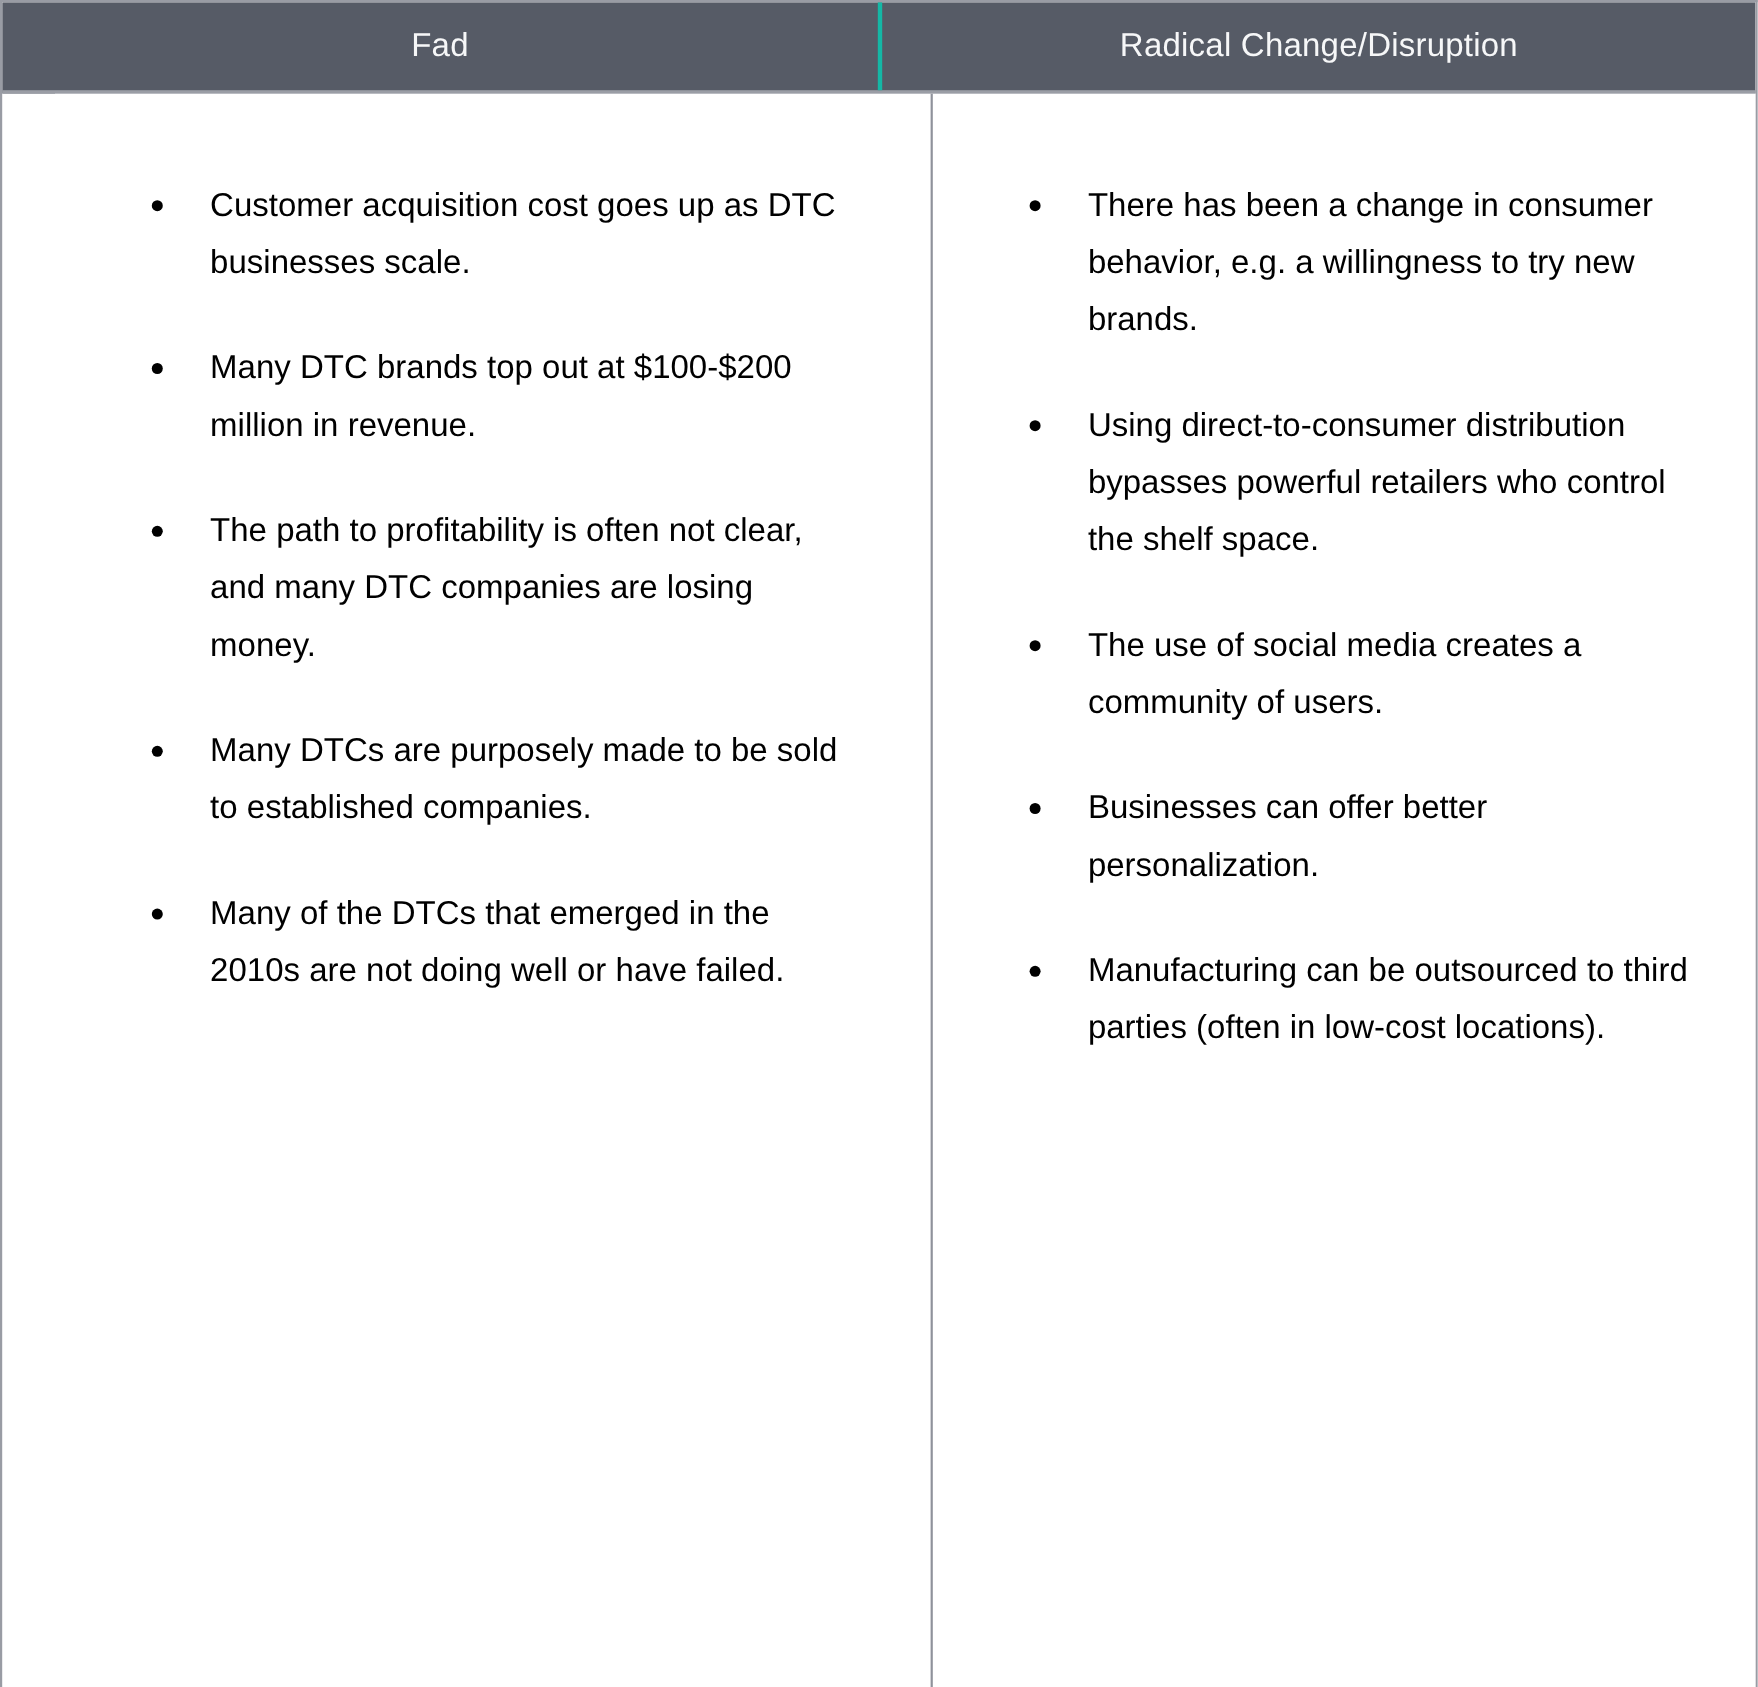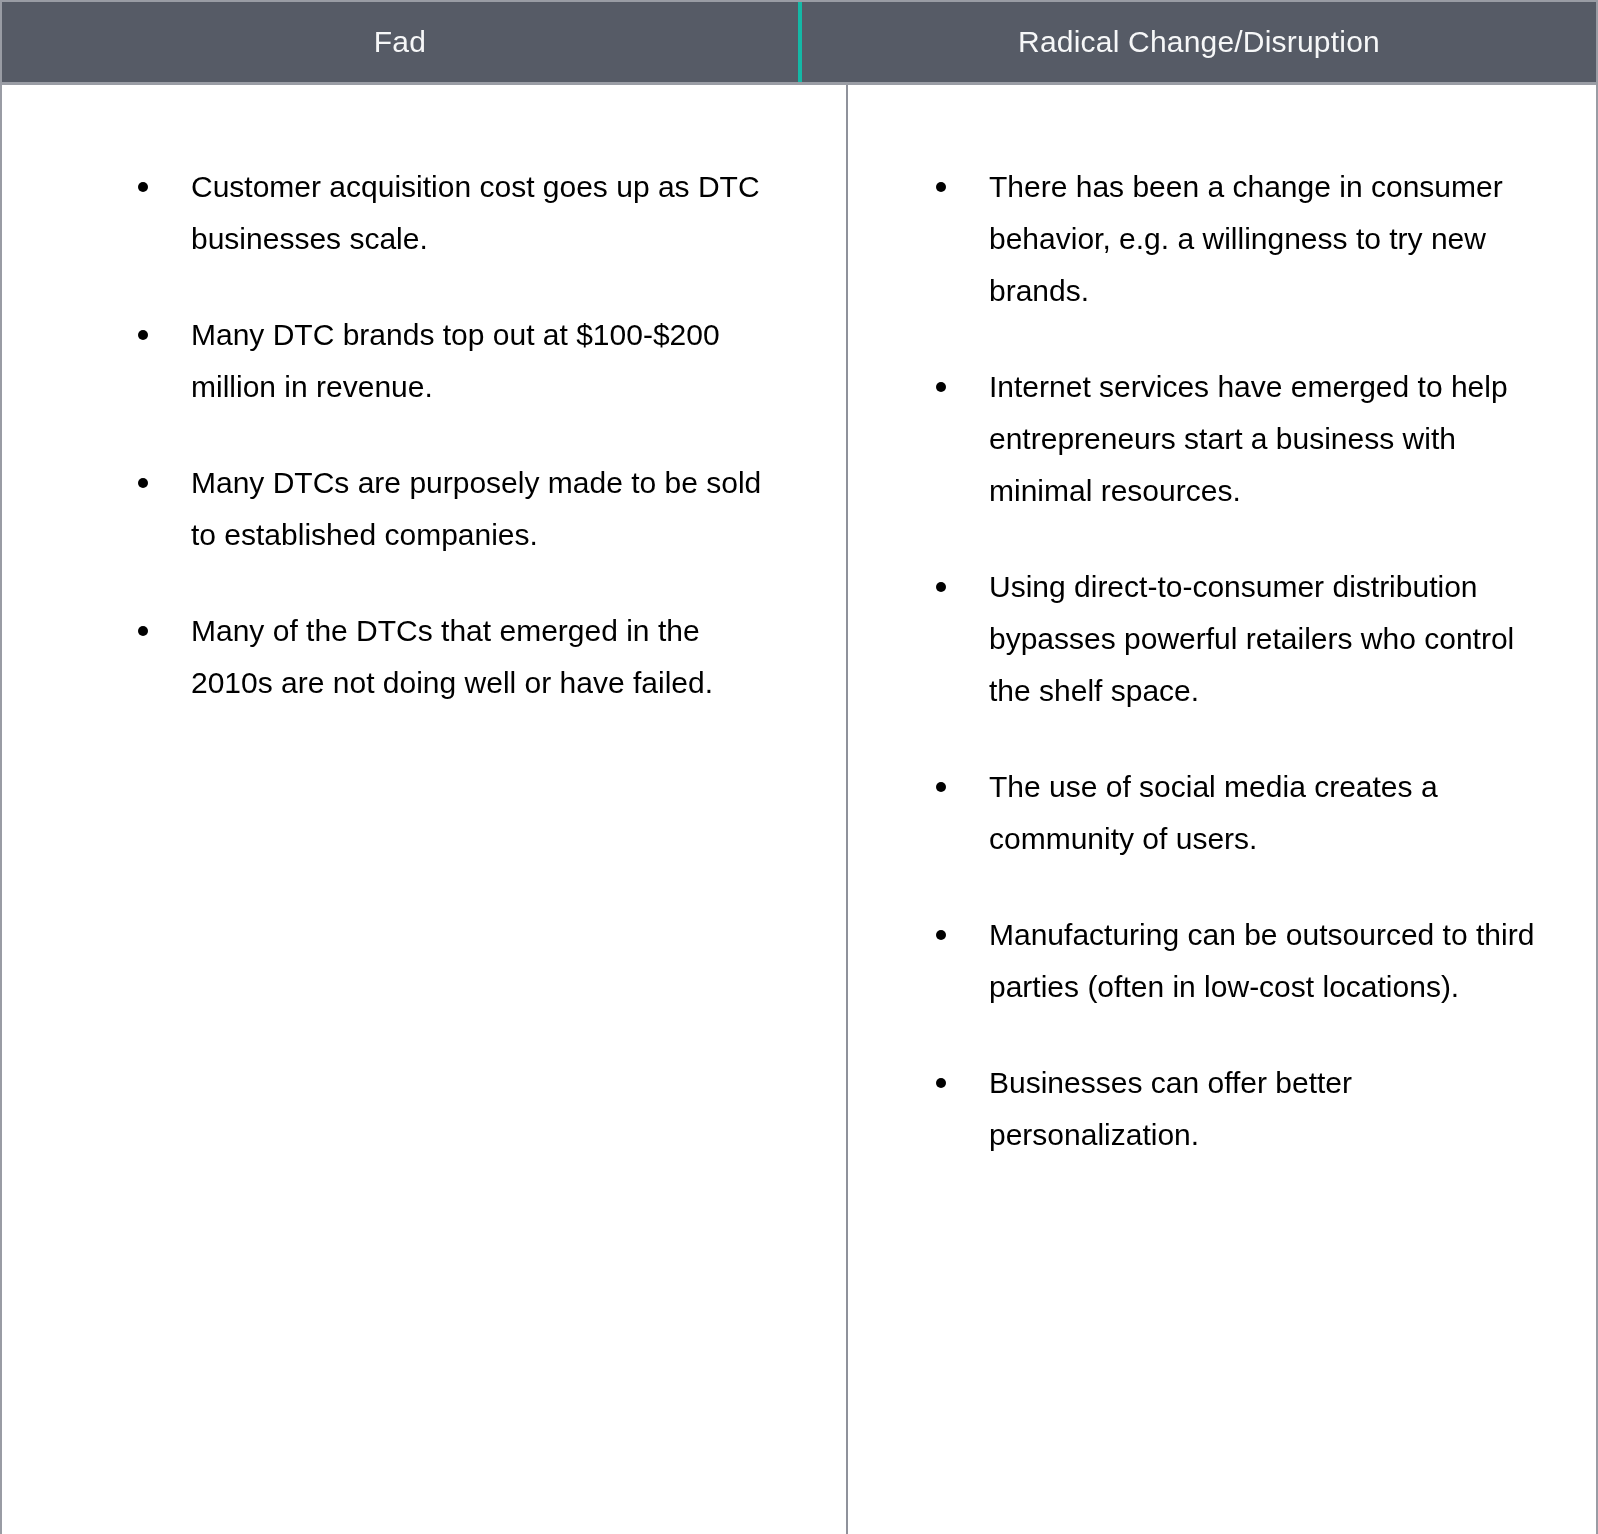--- a/index.html
+++ b/index.html
@@ -85,30 +85,30 @@
     <div class="header-cell left">Fad</div>
     <div class="header-cell right">Radical Change/Disruption</div>
   </div>
 
   <div class="body-row">
 
     <div class="body-cell left">
       <ul class="bullet-list">
         <li>Customer acquisition cost goes up as DTC businesses scale.</li>
         <li>Many DTC brands top out at $100-$200 million in revenue.</li>
+        <li>The path to profitability is often not clear, and many DTC companies are losing money.</li>
         <li>Many DTCs are purposely made to be sold to established companies.</li>
         <li>Many of the DTCs that emerged in the 2010s are not doing well or have failed.</li>
       </ul>
     </div>
 
     <div class="body-cell right">
       <ul class="bullet-list">
         <li>There has been a change in consumer behavior, e.g. a willingness to try new brands.</li>
-        <li>Internet services have emerged to help entrepreneurs start a business with minimal resources.</li>
         <li>Using direct-to-consumer distribution bypasses powerful retailers who control the shelf space.</li>
         <li>The use of social media creates a community of users.</li>
+        <li>Businesses can offer better personalization.</li>
         <li>Manufacturing can be outsourced to third parties (often in low-cost locations).</li>
-        <li>Businesses can offer better personalization.</li>
       </ul>
     </div>
 
   </div>
 </div>
 
 </body></html>

